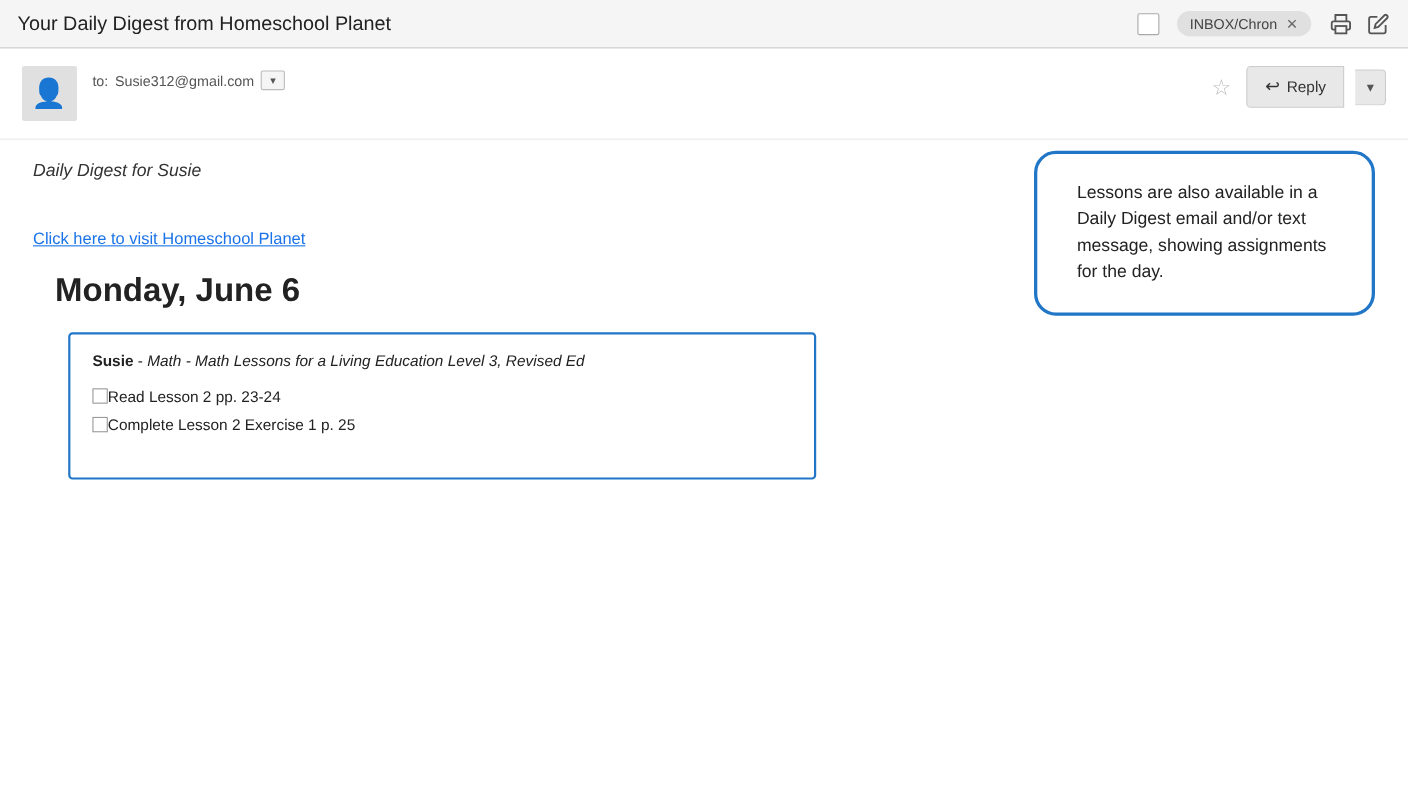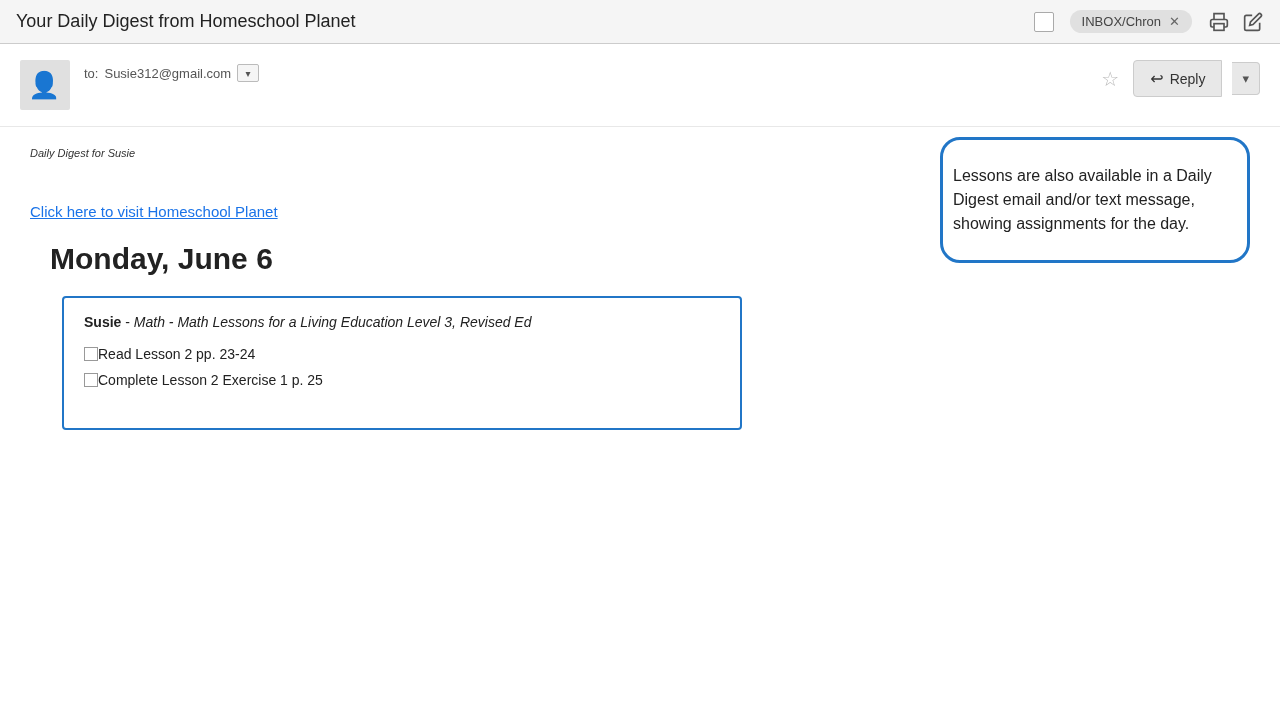--- a/index.html
+++ b/index.html
@@ -165,21 +165,21 @@
       font-size: 13px;
     }
 
     
     .email-body {
       padding: 20px 30px;
       position: relative;
     }
     .daily-digest-title {
       font-style: italic;
-      font-size: 11px;
+      font-size: 16px;
       color: #333;
       margin-bottom: 18px;
     }
     .visit-link {
       color: #1a73e8;
       text-decoration: underline;
       font-size: 15px;
       cursor: pointer;
       display: inline-block;
       margin-bottom: 22px;
@@ -236,21 +236,21 @@
     }
 
     
     .tooltip-box {
       position: absolute;
       right: 30px;
       top: 10px;
       width: 310px;
       border: 3px solid #2176c7;
       border-radius: 20px;
-      padding: 24px 10px;
+      padding: 24px 36px;
       font-size: 16px;
       line-height: 1.5;
       color: #222;
       background: #fff;
     }
   </style>
 </head>
 <body>
 
 <div class="title-bar">

